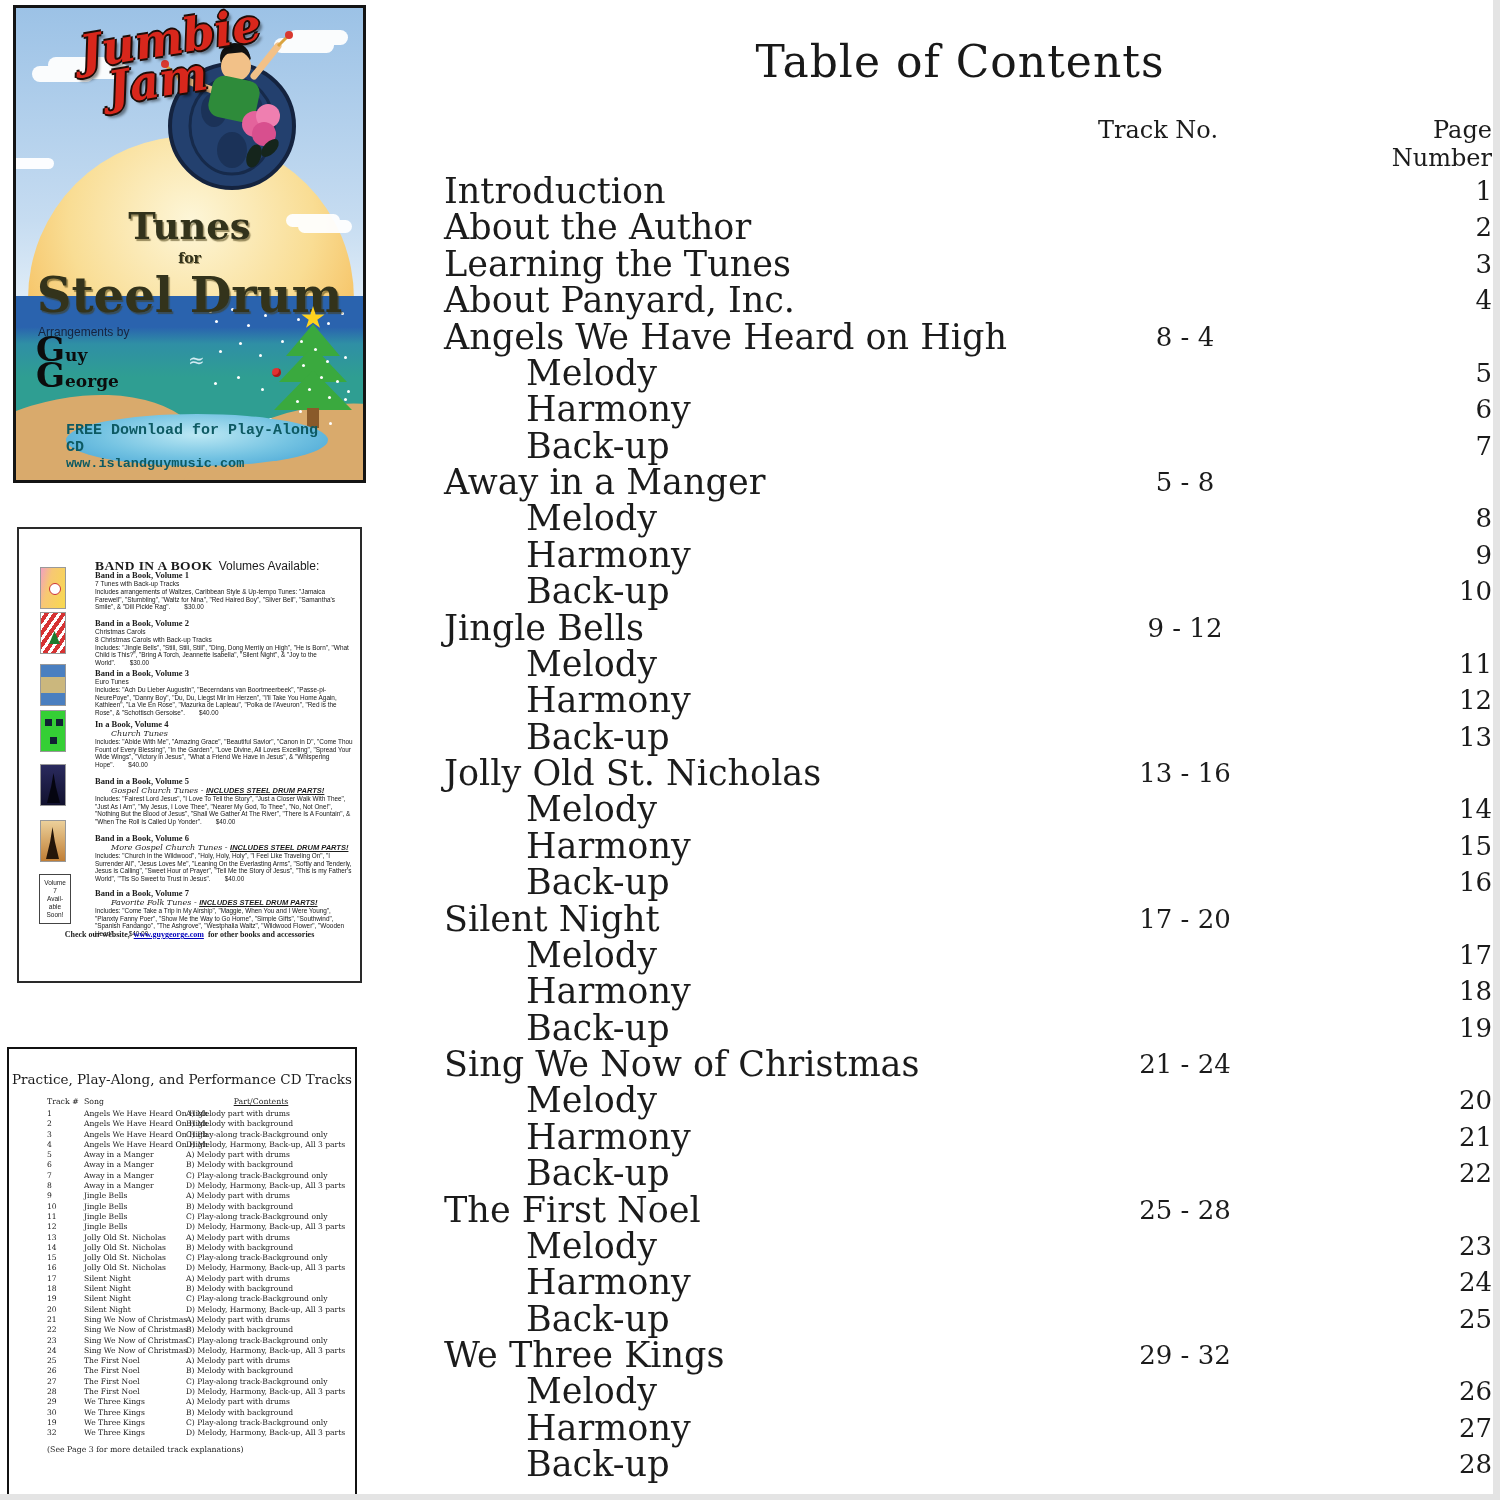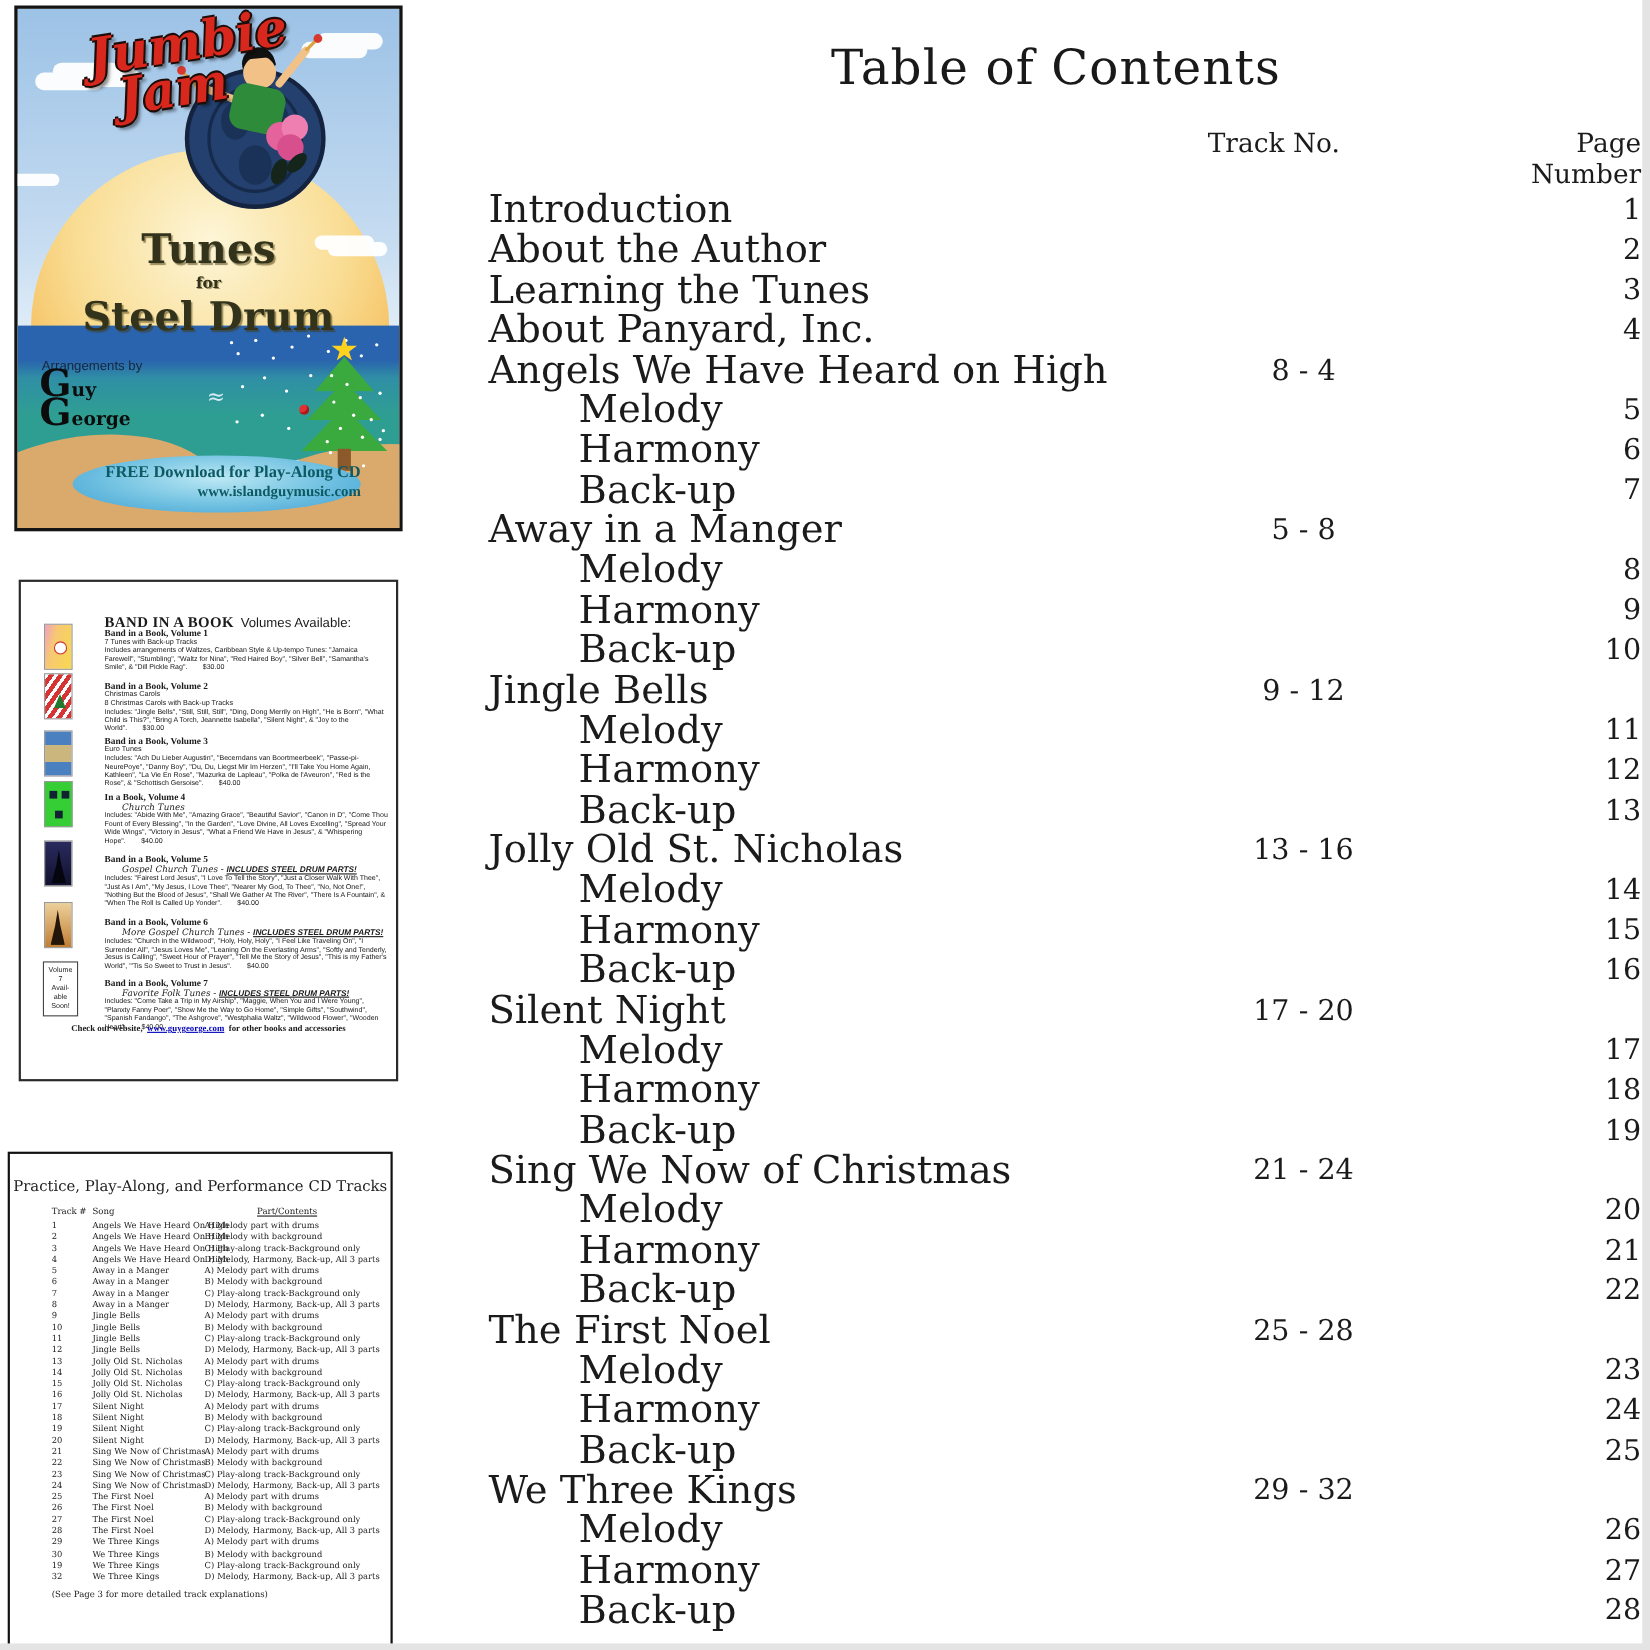--- a/index.html
+++ b/index.html
@@ -29,21 +29,21 @@
     font:italic bold 46px "DejaVu Serif", serif;color:#d8271c;line-height:44px;
     text-shadow:-2px 0 #1d0d08,2px 0 #1d0d08,0 -2px #1d0d08,0 2px #1d0d08,3px 4px 3px rgba(0,0,0,.45);}
   .jumbie-logo .l2{display:block;margin-left:22px;margin-top:-4px;}
   .drum-svg{position:absolute;left:126px;top:20px;width:186px;height:172px;}
   .cover-title{position:absolute;left:0;right:0;text-align:center;
     font-family:"DejaVu Serif", serif;font-weight:bold;color:#33331b;
     text-shadow:1.5px 1.5px 1px rgba(70,58,14,.55);}
   .ct1{top:152px;font-size:40px;}
   .ct2{top:196px;font-size:37px;}
   .ctfor{top:242px;font-size:14px;text-shadow:1px 1px 0 rgba(70,58,14,.5);}
-  .ct3{top:259px;font-size:36px;}
+  .ct3{top:259px;font-size:48px;}
   .arr-by{position:absolute;left:22px;top:317px;font:12px "Liberation Sans", sans-serif;color:#16243f;}
   .arranger{position:absolute;left:20px;top:331px;font:bold 17px "DejaVu Serif", serif;color:#0c0c0c;line-height:20px;}
   .arranger div::first-letter{font-size:34px;}
   .wave{position:absolute;left:172px;top:340px;font-size:20px;color:#d5ecf4;}
   .tree{position:absolute;left:256px;top:298px;width:80px;height:128px;}
   .tree .star{position:absolute;left:29px;top:0;width:24px;height:24px;background:#ffd21e;
     clip-path:polygon(50% 0%,61% 35%,98% 35%,68% 57%,79% 91%,50% 70%,21% 91%,32% 57%,2% 35%,39% 35%);}
   .tree .t1{position:absolute;left:14px;top:18px;width:54px;height:32px;background:#3aa93e;clip-path:polygon(50% 0,100% 100%,0 100%);}
   .tree .t2{position:absolute;left:7px;top:40px;width:68px;height:36px;background:#3aa93e;clip-path:polygon(50% 0,100% 100%,0 100%);}
   .tree .t3{position:absolute;left:2px;top:64px;width:78px;height:40px;background:#3aa93e;clip-path:polygon(50% 0,100% 100%,0 100%);}
@@ -51,21 +51,21 @@
   .tree .ornament{position:absolute;left:0px;top:62px;width:9px;height:9px;border-radius:50%;background:#e23131;box-shadow:inset -2px -2px 0 rgba(120,0,0,.5);}
   .tree .tree-dot{position:absolute;left:28px;top:34px;width:3px;height:3px;border-radius:50%;background:#fff;
     box-shadow:14px 8px #fff,26px 20px #fff,2px 24px #fff,20px 36px #fff,36px 40px #fff,8px 48px #fff,28px 56px #fff,44px 58px #fff,-4px 60px #fff;}
   .snow{position:absolute;left:193px;top:302px;width:3px;height:3px;border-radius:50%;background:#fff;
     box-shadow:6px 10px #fff,22px -2px #fff,38px 14px #fff,55px 4px #fff,70px -6px #fff,88px 8px #fff,104px -2px #fff,118px 12px #fff,132px 2px #fff,
     10px 40px #fff,30px 32px #fff,50px 44px #fff,72px 30px #fff,95px 42px #fff,115px 34px #fff,135px 46px #fff,
     5px 72px #fff,28px 66px #fff,52px 78px #fff,78px 64px #fff,100px 76px #fff,122px 66px #fff,138px 80px #fff,
     60px 108px #fff,90px 100px #fff,120px 112px #fff;}
   .banner{position:absolute;left:50px;top:406px;width:262px;height:52px;border-radius:50%;
     background:radial-gradient(ellipse at 50% 40%, #bce8f4 0%, #74c3e2 52%, #3e9fd2 100%);}
-  .banner div{text-align:right;color:#0d5a63;font-family:Liberation Serif, serif;font-weight:bold;}
+  .banner div{text-align:left;color:#0d5a63;font-family:Liberation Mono, monospace;font-weight:bold;}
   .banner .b1{margin-top:8px;font-size:15px;}
   .banner .b2{font-size:13.5px;}
 
   
   .vol-page{position:absolute;left:17px;top:527px;width:341px;height:452px;border:2px solid #2a2a2a;background:#fff;}
   .vol-heading{position:absolute;left:76px;top:26px;white-space:nowrap;}
   .vol-heading .hb{font:bold 13.5px "Liberation Serif", serif;letter-spacing:.4px;margin-top:48px;}
   .vol-heading .hr{font:12px "Liberation Sans", sans-serif;margin-left:6px;}
   .thumb{position:absolute;left:21px;width:26px;height:42px;border:1px solid #999;box-sizing:border-box;}
   .thumb.v1{top:38px;background:linear-gradient(105deg,#f2a0c0 0%,#f7c873 35%,#f8d94e 100%);}

